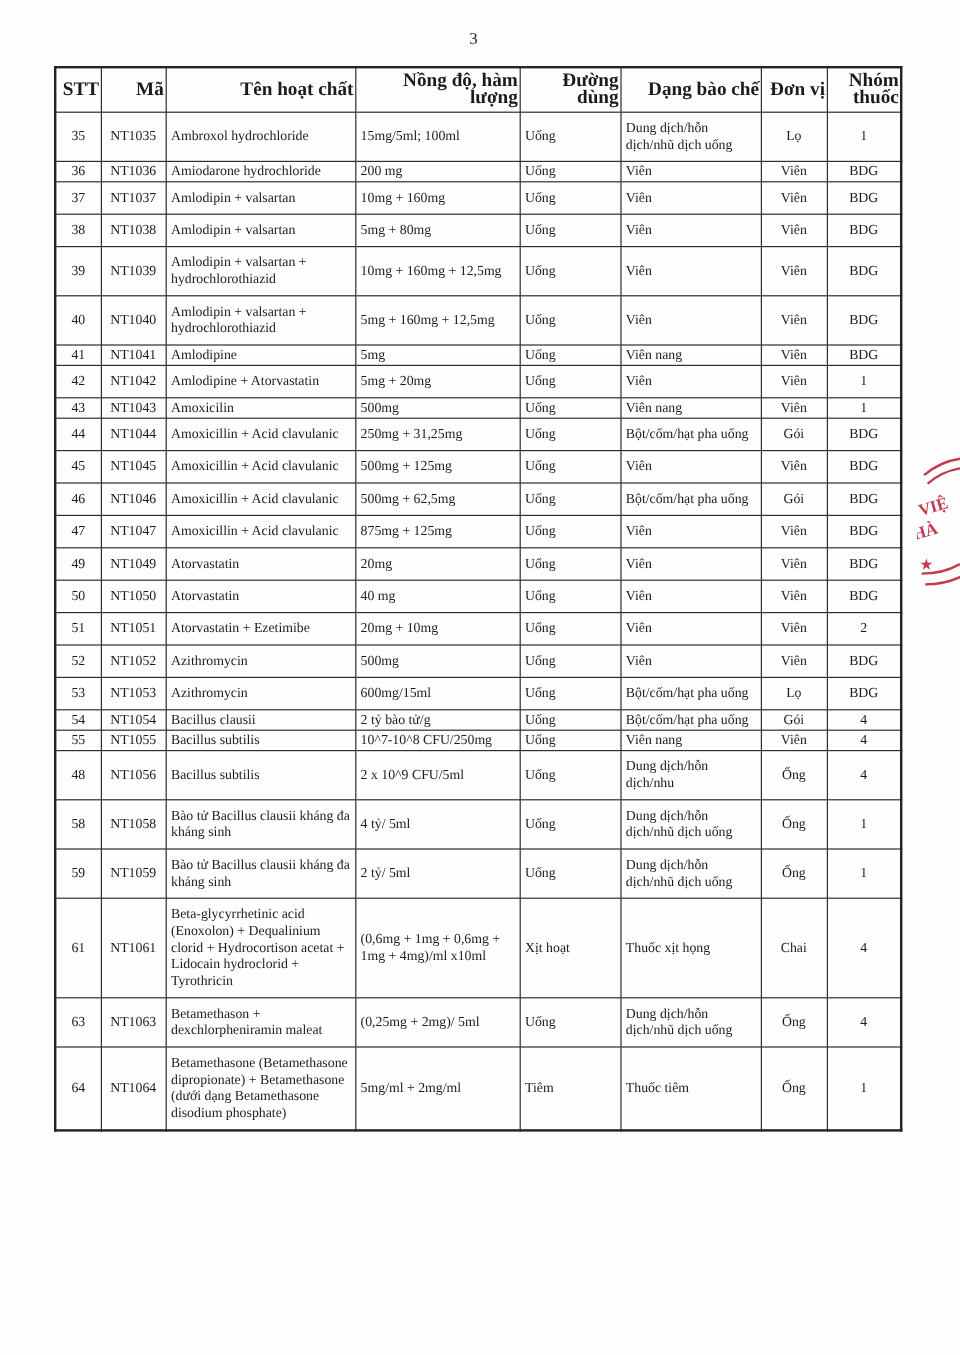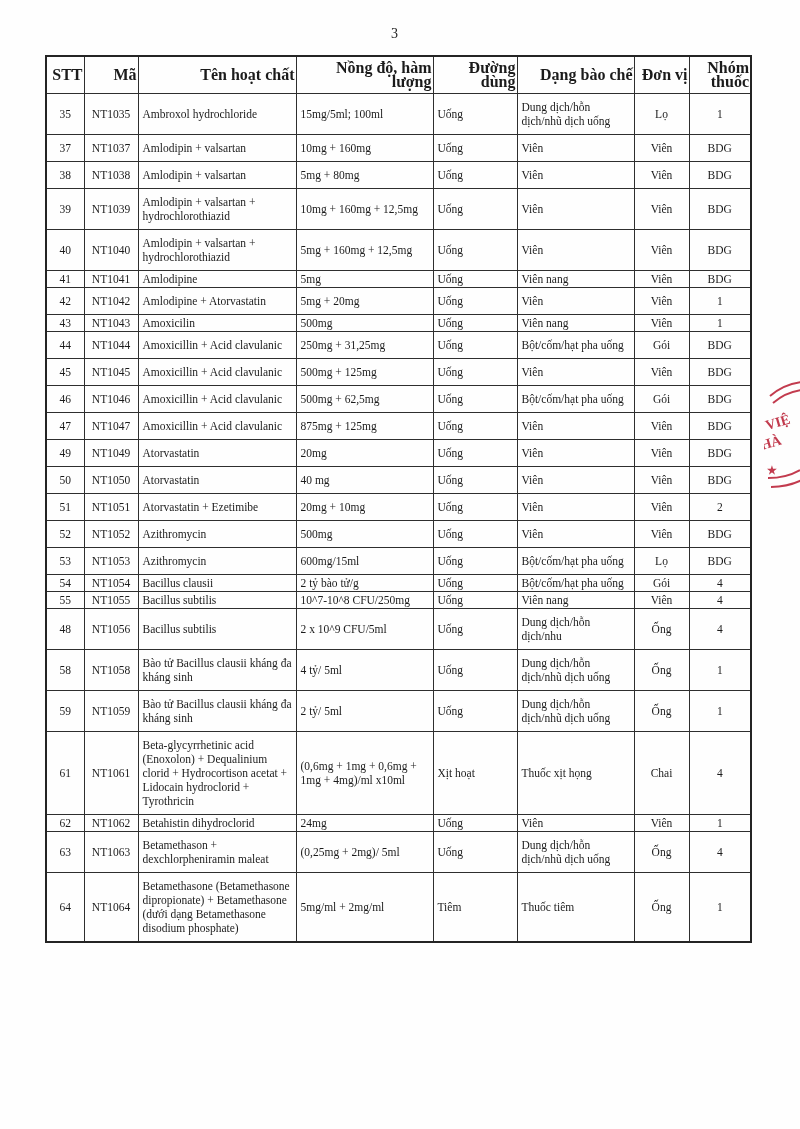--- a/index.html
+++ b/index.html
@@ -111,20 +111,30 @@
         <tr>
           <td class="col0">35</td>
           <td class="col1">NT1035</td>
           <td class="col2">Ambroxol hydrochloride</td>
           <td class="col3">15mg/5ml; 100ml</td>
           <td class="col4">Uống</td>
           <td class="col5">Dung dịch/hỗn dịch/nhũ dịch uống</td>
           <td class="col6">Lọ</td>
           <td class="col7">1</td>
         </tr>
+        <tr class="compact">
+          <td class="col0">36</td>
+          <td class="col1">NT1036</td>
+          <td class="col2">Amiodarone hydrochloride</td>
+          <td class="col3">200 mg</td>
+          <td class="col4">Uống</td>
+          <td class="col5">Viên</td>
+          <td class="col6">Viên</td>
+          <td class="col7">BDG</td>
+        </tr>
         <tr>
           <td class="col0">37</td>
           <td class="col1">NT1037</td>
           <td class="col2">Amlodipin + valsartan</td>
           <td class="col3">10mg + 160mg</td>
           <td class="col4">Uống</td>
           <td class="col5">Viên</td>
           <td class="col6">Viên</td>
           <td class="col7">BDG</td>
         </tr>
@@ -330,30 +340,20 @@
         </tr>
         <tr>
           <td class="col0">61</td>
           <td class="col1">NT1061</td>
           <td class="col2">Beta-glycyrrhetinic acid (Enoxolon) + Dequalinium clorid + Hydrocortison acetat + Lidocain hydroclorid + Tyrothricin</td>
           <td class="col3">(0,6mg + 1mg + 0,6mg + 1mg + 4mg)/ml x10ml</td>
           <td class="col4">Xịt hoạt</td>
           <td class="col5">Thuốc xịt họng</td>
           <td class="col6">Chai</td>
           <td class="col7">4</td>
-        </tr>
-        <tr class="compact">
-          <td class="col0">62</td>
-          <td class="col1">NT1062</td>
-          <td class="col2">Betahistin dihydroclorid</td>
-          <td class="col3">24mg</td>
-          <td class="col4">Uống</td>
-          <td class="col5">Viên</td>
-          <td class="col6">Viên</td>
-          <td class="col7">1</td>
         </tr>
         <tr>
           <td class="col0">63</td>
           <td class="col1">NT1063</td>
           <td class="col2">Betamethason + dexchlorpheniramin maleat</td>
           <td class="col3">(0,25mg + 2mg)/ 5ml</td>
           <td class="col4">Uống</td>
           <td class="col5">Dung dịch/hỗn dịch/nhũ dịch uống</td>
           <td class="col6">Ống</td>
           <td class="col7">4</td>

